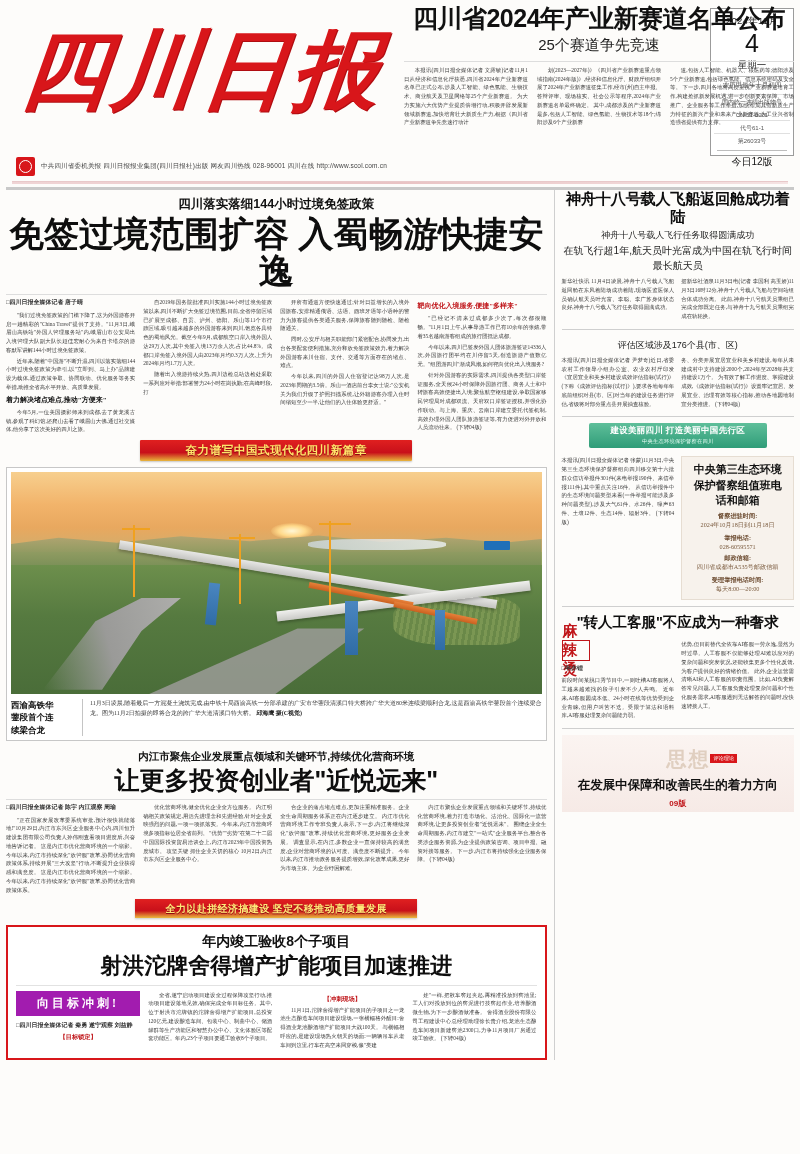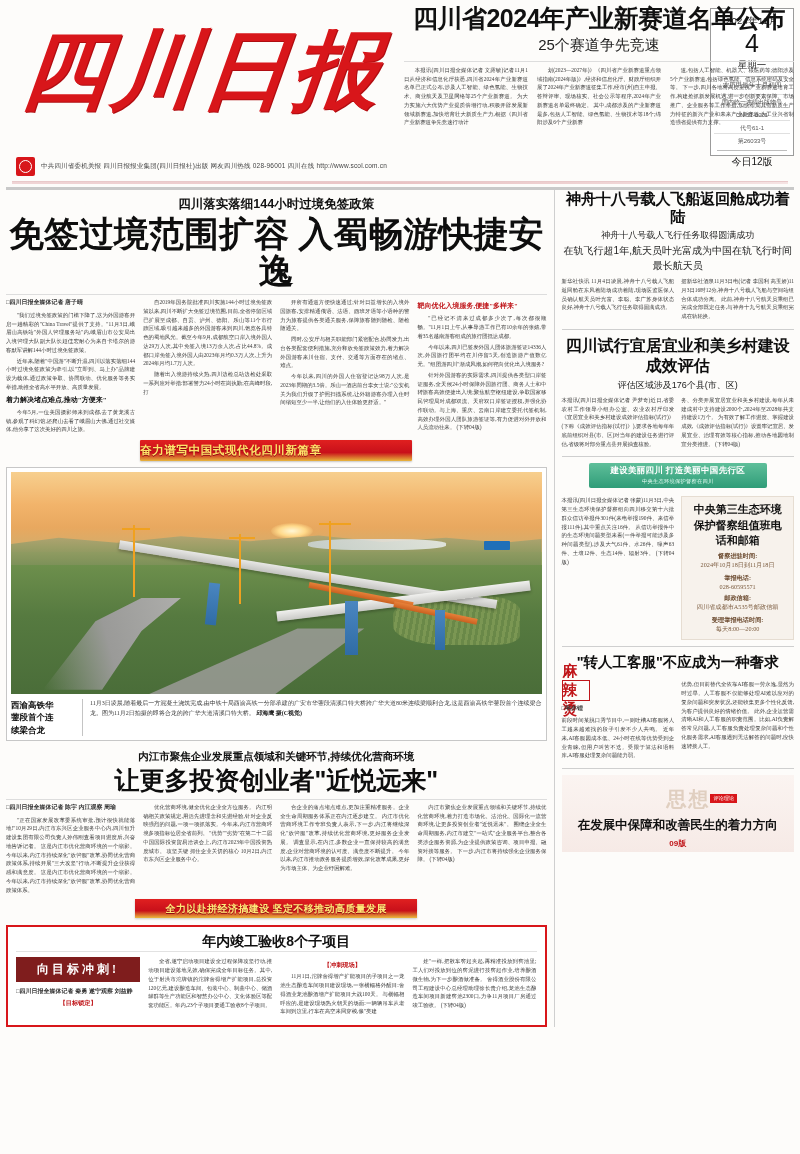--- a/index.html
+++ b/index.html
@@ -81,21 +81,21 @@
   
   .ls-kicker { font-size: 12.5px; text-align: center; color: #111; font-weight: bold; padding: 6px 0 2px; }
   .ls-head { font-size: 35px; font-weight: bold; text-align: center; color: #0e0e0e;
              letter-spacing: 0px; line-height: 1.08; padding-bottom: 4px; }
   .ls-cols { display: flex; gap: 8px; padding-top: 3px; border-top: 1px solid #ddd; }
   .ls-col { flex: 1; }
 
   .redbanner {
     margin: 4px auto 0; width: 272px; height: 21px;
     background: linear-gradient(180deg,#e02020 0%, #c8101a 60%, #e8b63c 100%);
-    border-radius: 1px; display: flex; align-items: center; 
+    border-radius: 1px; display: flex; align-items: center; justify-content: center;
     box-shadow: 0 1px 2px rgba(0,0,0,.22);
   }
   .redbanner span {
     font-size: 11.5px; font-weight: bold; color: #ffe46a; letter-spacing: .6px;
     font-family: "Liberation Serif", serif;
     text-shadow: 0 1px 0 #8d0b10;
   }
 
   
   .photo-wrap { border: 1.5px solid #c7c7c7; padding: 4px; margin-top: 6px; background:#fff; }
@@ -163,21 +163,21 @@
   .redbanner2 span { font-size: 10px; font-weight: bold; color: #ffe978; letter-spacing:.4px;
     font-family: "Liberation Serif", serif; text-shadow: 0 1px 0 #8d0b10; }
 
   
   .redbox { border: 2.5px solid #d8161a; margin-top: 7px; padding: 6px 8px 7px; background:#fff; }
   .rb-kicker { font-size: 14px; text-align:center; font-weight: bold; color:#111; }
   .rb-head { font-size: 22px; text-align:center; font-weight:bold; color:#0e0e0e; line-height:1.2; padding: 2px 0 5px; }
   .rb-cols { display:flex; gap: 8px; border-top: 1px solid #e2e2e2; padding-top: 5px; }
   .rb-col { flex:1; }
   .goal-badge {
-    background: #7f1d1d; color: #fff; font-size: 12px; font-weight: bold;
+    background: #a21caf; color: #fff; font-size: 12px; font-weight: bold;
     text-align: center; padding: 4px 2px; letter-spacing: 3px;
     font-family: "Liberation Serif", serif; margin-bottom: 5px;
   }
   .tag-red { color:#c0161a; font-size: 6.2px; font-weight: bold; text-align:center; margin: 3px 0 2px; }
 
   
   .rz-sep { height: 1px; background: #cfcfcf; margin: 6px 0; }
   .rz-h1 { font-size: 15.2px; font-weight: bold; text-align:center; color:#0e0e0e; line-height:1.2; letter-spacing:-.3px;}
   .rz-h2 { font-size: 9px; text-align:center; color:#222; padding-top:3px; line-height:1.45; }
   .rz-h2b { font-size: 10px; text-align:center; color:#222; padding-top:2px; line-height:1.45; }
@@ -363,20 +363,21 @@
               <p>内江市聚焦企业发展重点领域和关键环节,持续优化营商环境,着力打造市场化、法治化、国际化一流营商环境,让更多投资创业者"近悦远来"。 围绕企业全生命周期服务,内江市建立"一站式"企业服务平台,整合各类涉企服务资源,为企业提供政策咨询、项目申报、融资对接等服务。 下一步,内江市将持续强化企业服务保障。 (下转04版)</p>
             </div>
         </div>
         <div class="redbanner2">
           <span>全力以赴拼经济搞建设 坚定不移推动高质量发展</span>
         </div>
       </div>
 
       <div class="redbox">
         <div class="rb-kicker">年内竣工验收8个子项目</div>
+        <div class="rb-head">射洪沱牌舍得增产扩能项目加速推进</div>
         <div class="rb-cols">
           <div class="rb-col">
             <div class="goal-badge">向目标冲刺!</div>
             <div class="byline">□四川日报全媒体记者 秦勇 遂宁观察 刘益静</div>
             <div class="tag-red">【目标锁定】</div>
           </div>
           <div class="rb-col bt">
               <p>全省,遂宁启动项目建设全过程保障攻坚行动,推动项目建设落地见效,确保完成全年目标任务。其中,位于射洪市沱牌镇的沱牌舍得增产扩能项目,总投资120亿元,建设酿造车间、包装中心、制曲中心、储酒罐群等生产功能区和智慧办公中心、文化体验区等配套功能区。年内,23个子项目要通工验收8个子项目。</p>
             </div>
           <div class="rb-col bt">
@@ -402,21 +403,20 @@
               <p class="lead">新华社快讯 11月4日凌晨,神舟十八号载人飞船返回舱在东风着陆场成功着陆,现场医监医保人员确认航天员叶光富、李聪、李广苏身体状态良好,神舟十八号载人飞行任务取得圆满成功。</p>
             </div>
           <div class="rz-col bt">
               <p class="lead">据新华社酒泉11月3日电(记者 李国利 高玉娇)11月3日16时12分,神舟十八号载人飞船与空间站组合体成功分离。 此前,神舟十八号航天员乘组已完成全部既定任务,与神舟十九号航天员乘组完成在轨轮换。</p>
             </div>
         </div>
       </div>
       <div class="rz-sep"></div>
 
       <div>
-        <div class="rz-title-b">四川试行宜居宜业和美乡村建设成效评估</div>
         <div class="rz-h2">评估区域涉及176个县(市、区)</div>
         <div class="rz-cols">
           <div class="rz-col bt">
               <p class="lead">本报讯(四川日报全媒体记者 尹梦奇)近日,省委农村工作领导小组办公室、农业农村厅印发《宜居宜业和美乡村建设成效评估指标(试行)》(下称《成效评估指标(试行)》),要求各地每年年底前组织对县(市、区)对当年的建设任务进行评估,省级将对部分重点县开展抽查核验。</p>
             </div>
           <div class="rz-col bt">
               <p class="lead">务、分类开展宜居宜业和美乡村建设,每年从未建成村中支持建设2000个,2024年至2028年共支持建设1万个。 为有效了解工作进度、掌握建设成效,《成效评估指标(试行)》设置牢记宜居、发展宜业、治理有效等核心指标,推动各地因地制宜分类推进。 (下转04版)</p>
             </div>
         </div>
       </div>

